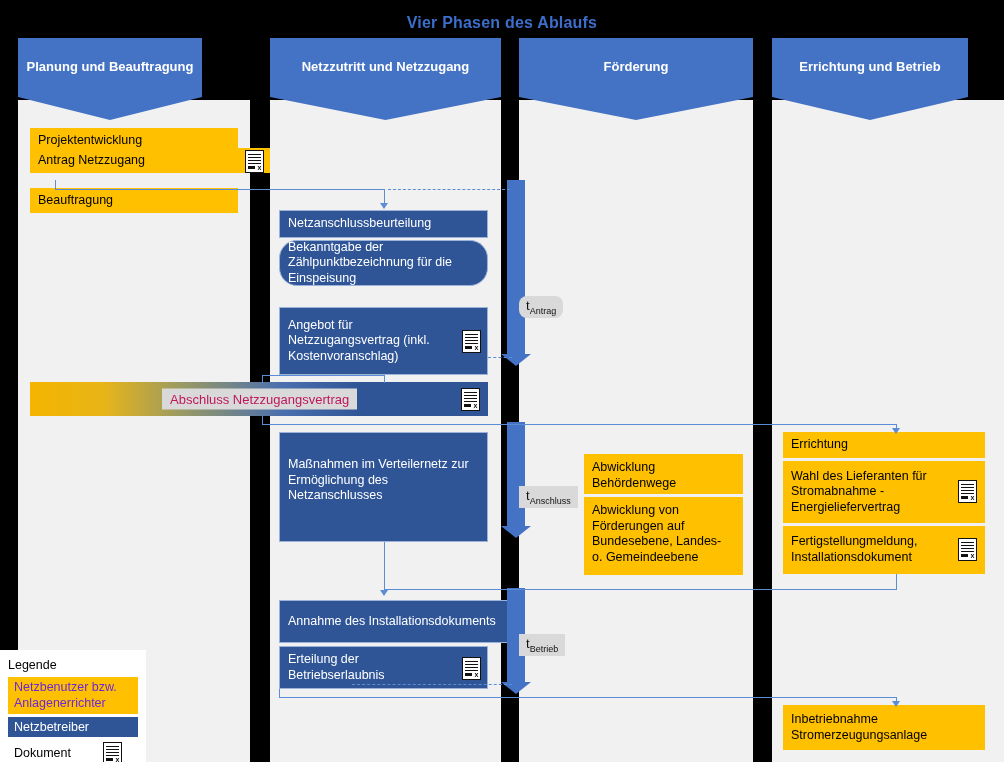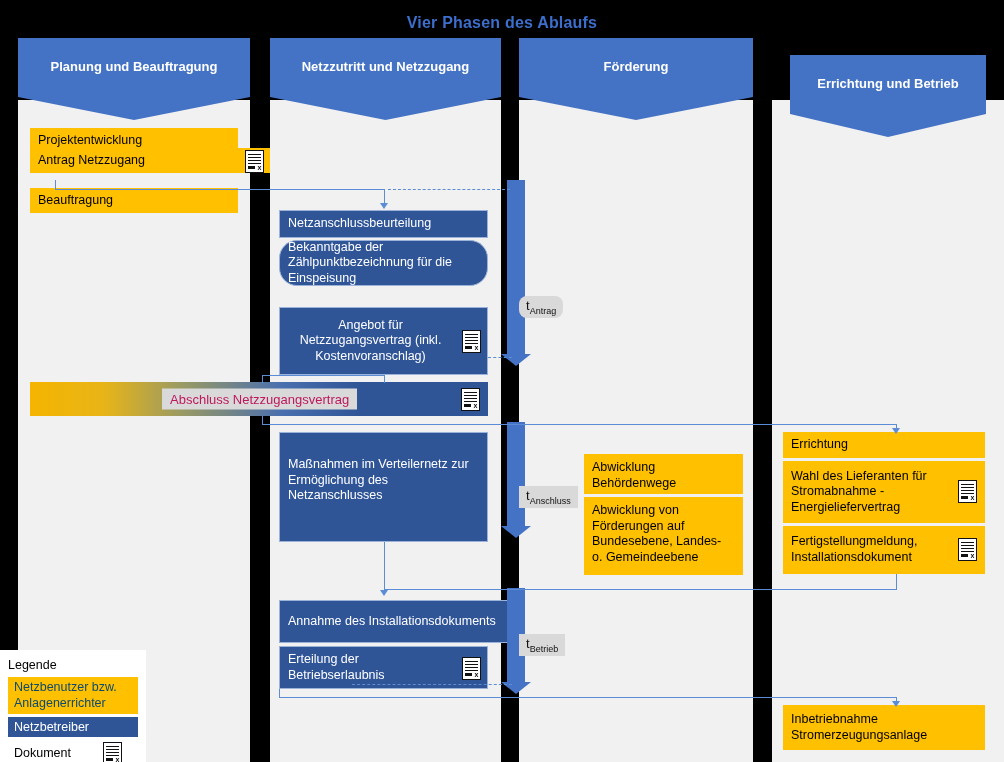--- a/index.html
+++ b/index.html
@@ -55,46 +55,46 @@
   .lnh{height:1.4px;}
   .lnv{width:1.4px;}
   .dash{position:absolute;height:0;border-top:1.4px dashed #5b8cd6;}
   .arrowdn{position:absolute;width:0;height:0;border-left:4px solid transparent;
            border-right:4px solid transparent;border-top:6px solid #5b8cd6;}
 
   
   .legend{position:absolute;background:#fff;box-sizing:border-box;padding:8px 8px;margin-top:20px;}
   .legend .ltitle{font-size:12.5px;color:#000;margin-bottom:5px;}
   .legend .lrow{font-size:12.5px;box-sizing:border-box;padding:3px 6px;margin-bottom:3px;position:relative;}
-  .legend .lrow.y{background:#ffc000;color:#0c4a6e;line-height:1.25;}
+  .legend .lrow.y{background:#ffc000;color:#6d28d9;line-height:1.25;}
   .legend .lrow.b{background:#2f5597;color:#fff;}
   .legend .lrow.d{background:#fff;color:#000;padding-left:6px;height:26px;display:flex;align-items:center;}
 </style>
 </head>
 <body>
 
 <div id="canvas">
 
   <div class="title">Vier Phasen des Ablaufs</div>
 
   <div class="col-body" style="left:18px;  top:100px; width:232px; height:662px;"></div>
   <div class="col-body" style="left:270px; top:100px; width:231px; height:662px;"></div>
   <div class="col-body" style="left:519px; top:100px; width:234px; height:662px;"></div>
   <div class="col-body" style="left:772px; top:100px; width:232px; height:662px;"></div>
 
-  <div class="col-head" style="left:18px;  top:38px; width:232px; height:82px;">
+  <div class="col-head" style="left:18px;  top:38px; width:184px; height:82px;">
     <span>Planung und Beauftragung</span>
   </div>
   <div class="col-head" style="left:270px; top:38px; width:231px; height:82px;">
     <span>Netzzutritt und Netzzugang</span>
   </div>
   <div class="col-head" style="left:519px; top:38px; width:234px; height:82px;">
     <span>Förderung</span>
   </div>
-  <div class="col-head" style="left:772px; top:55px; width:196px; height:82px;margin-left:18px;">
+  <div class="col-head" style="left:772px; top:38px; width:196px; height:82px;">
     <span>Errichtung und Betrieb</span>
   </div>
 
   <div class="box yellow" style="left:30px; top:128px; width:208px; height:25px;">
     <span class="txt">Projektentwicklung</span>
   </div>
   <div class="box yellow" style="left:30px; top:148px; width:240px; height:25px;">
     <span class="txt">Antrag Netzzugang</span>
     <span class="docicon" style="right:6px; top:2px;">
       <i class="l1"></i>
@@ -108,21 +108,21 @@
   <div class="box yellow" style="left:30px; top:188px; width:208px; height:25px;">
     <span class="txt">Beauftragung</span>
   </div>
 
   <div class="box blue" style="left:279px; top:210px; width:209px; height:28px;">
     <span class="txt">Netzanschlussbeurteilung</span>
   </div>
   <div class="box blue" style="left:279px; top:240px; width:209px; height:46px;border-radius:18px;">
     <span class="txt">Bekanntgabe der Zählpunktbezeichnung für die Einspeisung</span>
   </div>
-  <div class="box blue" style="left:279px; top:307px; width:209px; height:68px;text-align:center;">
+  <div class="box blue" style="left:279px; top:307px; width:209px; height:68px;">
     <span class="txt" style="padding-right:26px;">Angebot für Netzzugangsvertrag (inkl. Kostenvoranschlag)</span>
     <span class="docicon" style="right:6px; top:22px;">
       <i class="l1"></i>
         <i class="l2"></i>
         <i class="l3"></i>
         <i class="l4"></i>
         <i class="blk"></i>
         <i class="xm">x</i>
     </span>
   </div>

